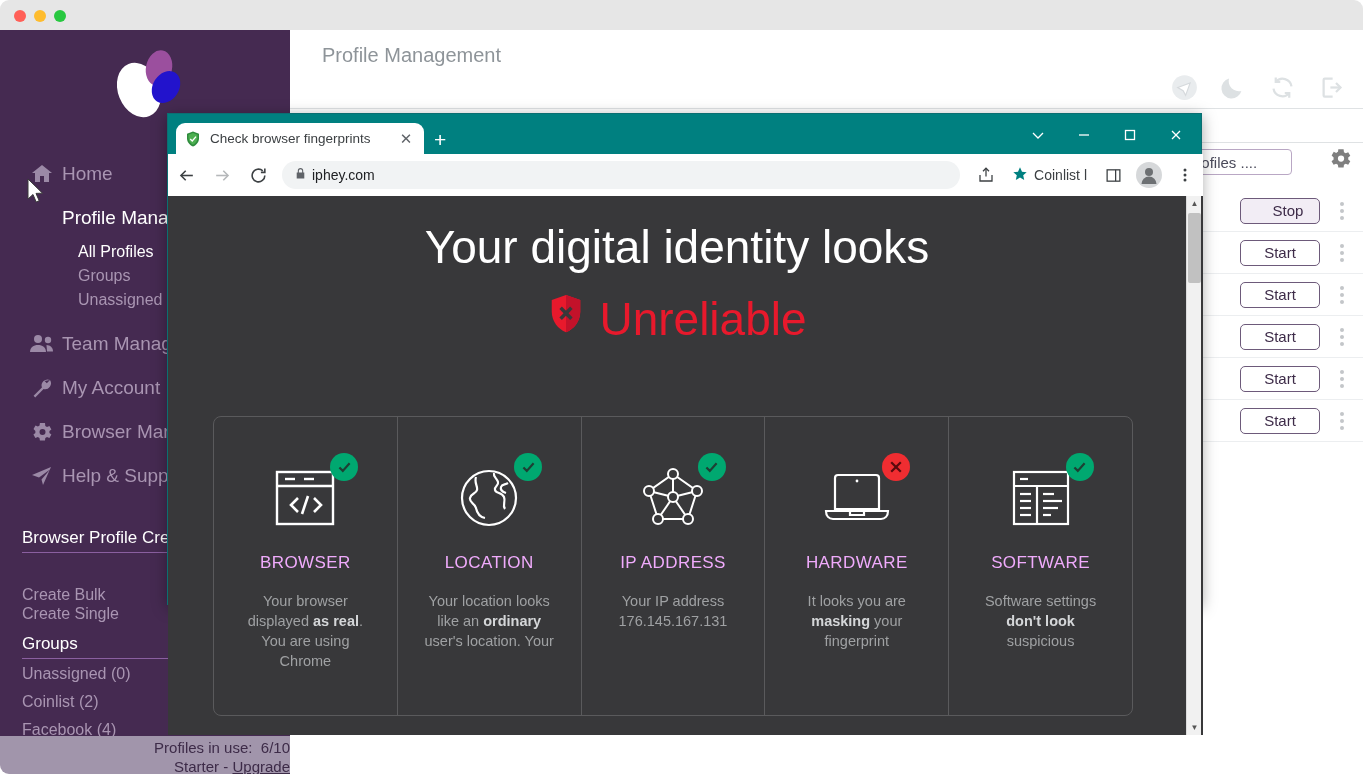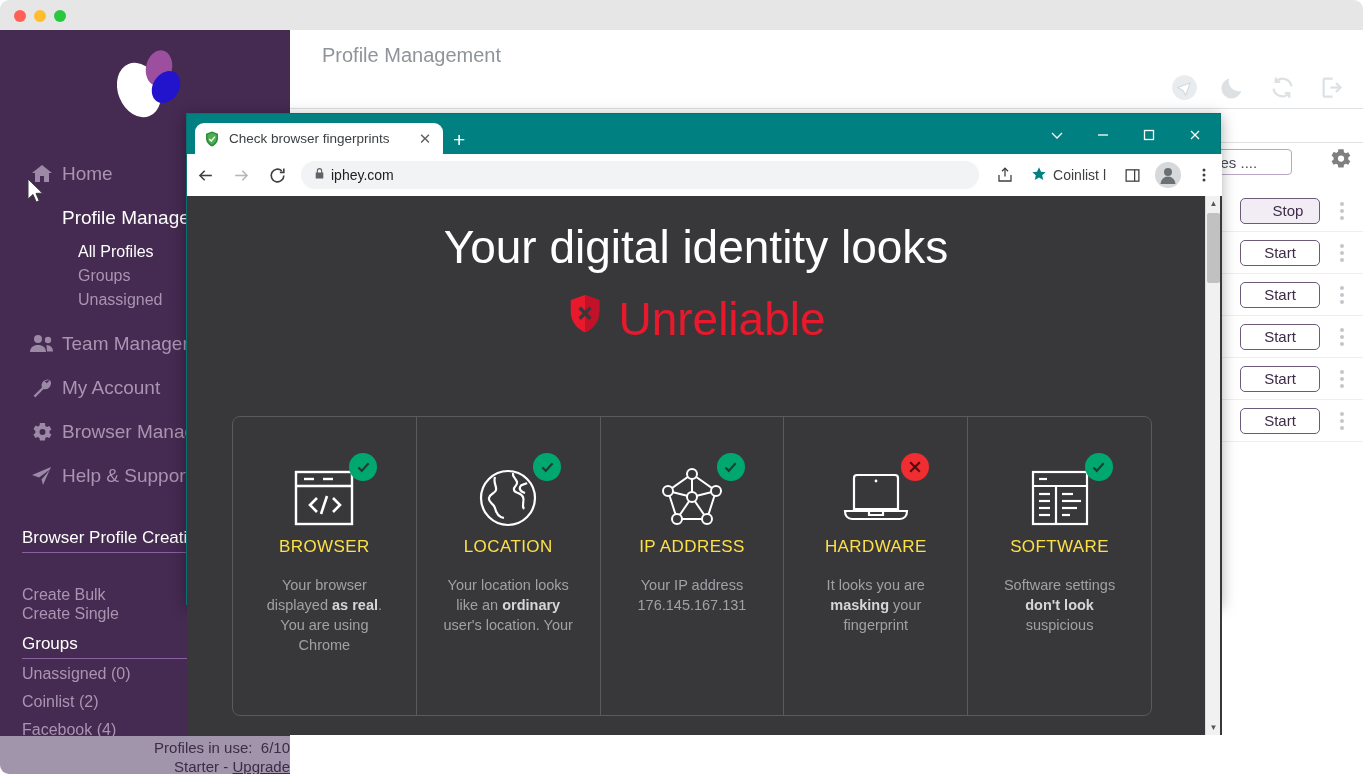--- a/index.html
+++ b/index.html
@@ -98,21 +98,21 @@
     width: 80px; height: 26px; border: 1px solid #6d5a7a; border-radius: 5px;
     background: #ffffff; color: #3d2b48; font-size: 15px; cursor: pointer;
     font-family: "Liberation Sans", sans-serif;
   }
   .rowbtn.on { background: #f2edf5; padding-left: 16px; }
   .kebab { width: 43px; display: flex; flex-direction: column; align-items: center; gap: 3px; cursor: pointer; }
   .kebab i { width: 4px; height: 4px; border-radius: 50%; background: #c3c6c9; display: block; }
 
   
   .chrome {
-    position: absolute; left: 186px; top: 113px; width: 1035px; height: 492px;
+    position: absolute; left: 167px; top: 113px; width: 1035px; height: 492px;
     background: #008080; border: 1px solid #0b6f72;
     box-shadow: 0 3px 14px rgba(0,0,0,.35);
   }
   .tabstrip { position: absolute; left: 0; top: 0; width: 1035px; height: 40px; }
   .tab {
     position: absolute; left: 8px; top: 9px; width: 248px; height: 31px;
     background: #ffffff; border-top-left-radius: 9px; border-top-right-radius: 9px;
     display: flex; align-items: center; padding: 0 8px;
   }
   .tab-fav { width: 18px; height: 18px; flex: 0 0 18px; margin-right: 8px; }
@@ -155,21 +155,21 @@
     display: flex; flex-direction: column; align-items: center;
   }
   .card:last-child { border-right: none; }
   .card-icon { position: relative; margin-top: 42px; width: 110px; height: 78px; display: flex; align-items: center; justify-content: center; }
   .badge {
     position: absolute; right: 2px; top: -6px; width: 28px; height: 28px; border-radius: 50%;
     display: flex; align-items: center; justify-content: center;
   }
   .badge.ok { background: #00a870; }
   .badge.bad { background: #f02d31; }
-  .card-title { color: #fde047; font-size: 17px; letter-spacing: .4px; }
+  .card-title { margin-top: 16px; color: #f0abfc; font-size: 17px; letter-spacing: .4px; }
   .card-desc { margin-top: 18px; color: #9fa1a3; font-size: 14.5px; line-height: 20px; text-align: center; width: 140px; }
   .card-desc b { color: #d4d6d8; }
 
   .vscroll { position: absolute; right: 0; top: 82px; width: 15px; height: 539px; background: #f1f1f1; border-left: 1px solid #dcdcdc; }
   .vscroll .arrow { position: absolute; left: 0; width: 15px; height: 15px; display: flex; align-items: center; justify-content: center; color: #555; font-size: 8px; cursor: pointer; }
   .vscroll .arrow.up { top: 0; }
   .vscroll .arrow.dn { bottom: 0; }
   .vthumb { position: absolute; left: 1px; top: 17px; width: 13px; height: 70px; background: #c1c1c1; border-radius: 2px; cursor: pointer; }
 
   .cursor-arrow { position: absolute; left: 26px; top: 178px; width: 20px; height: 26px; }

